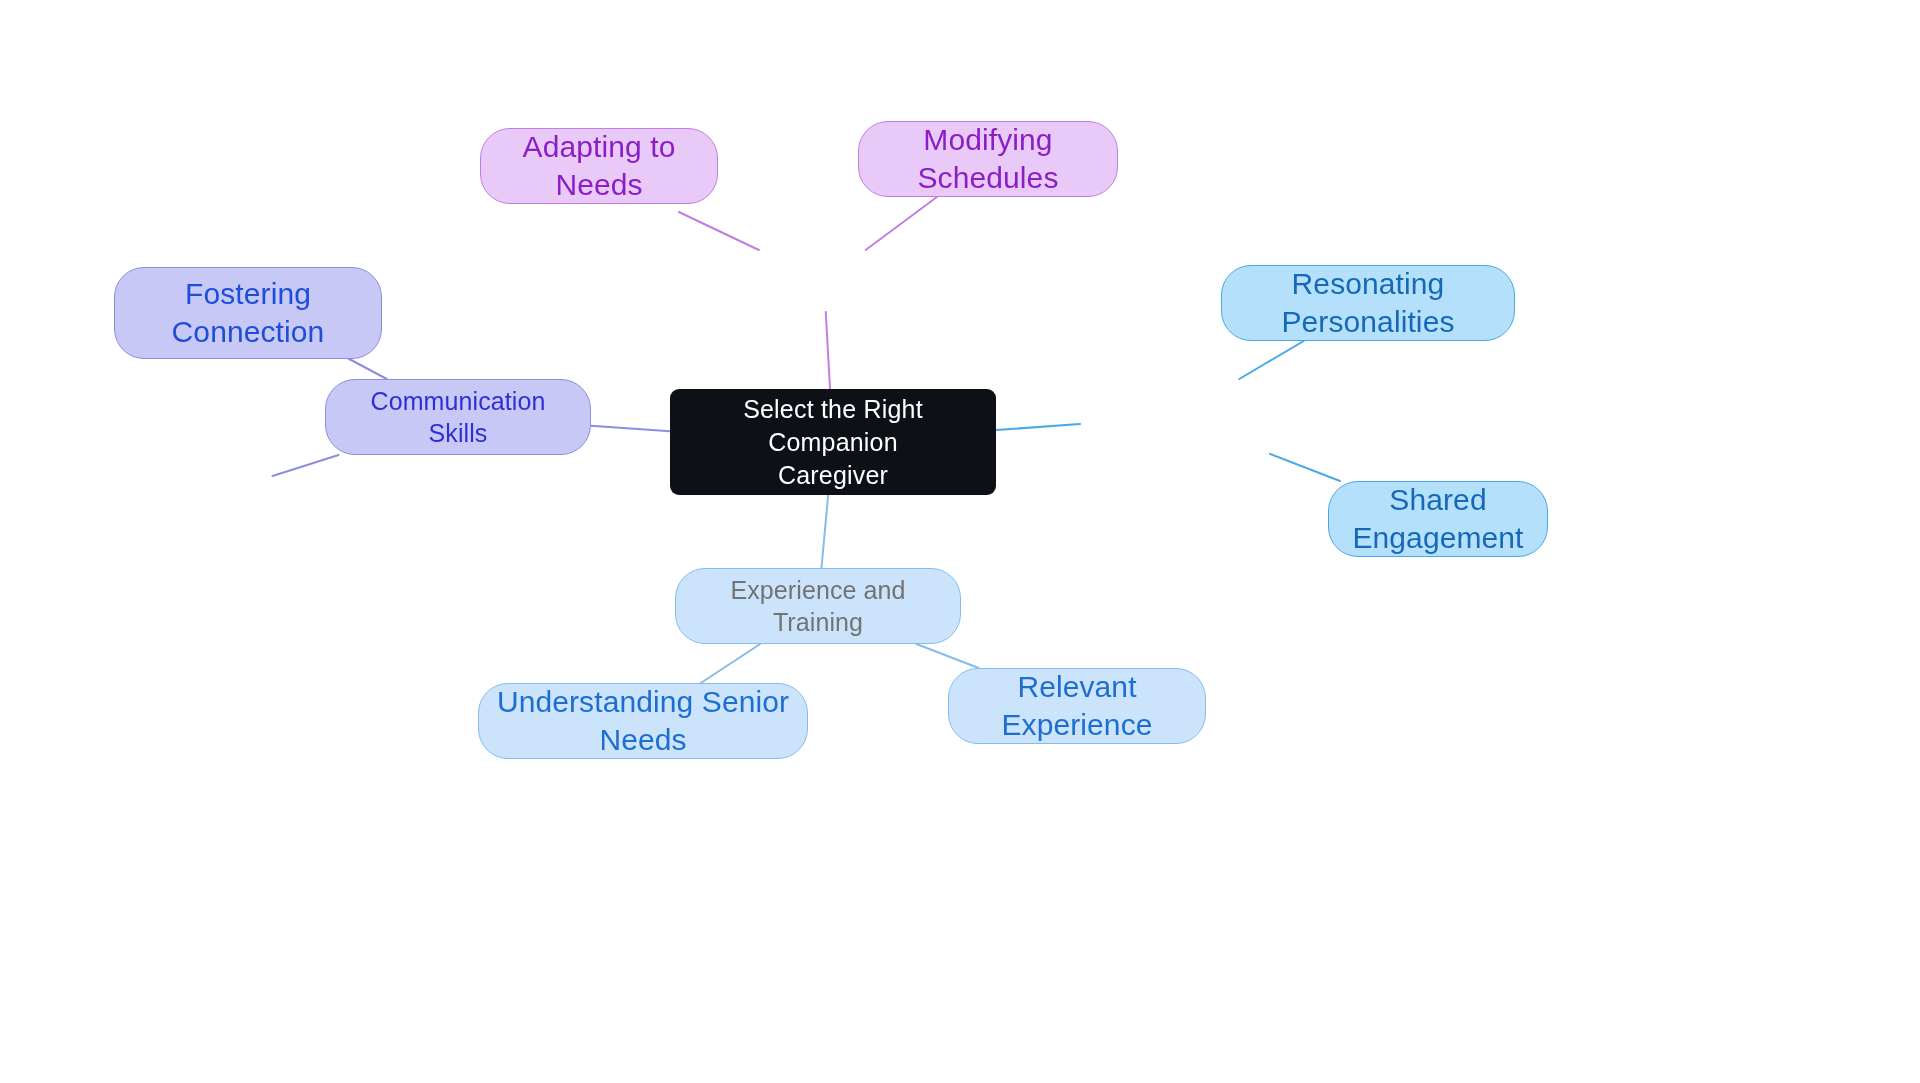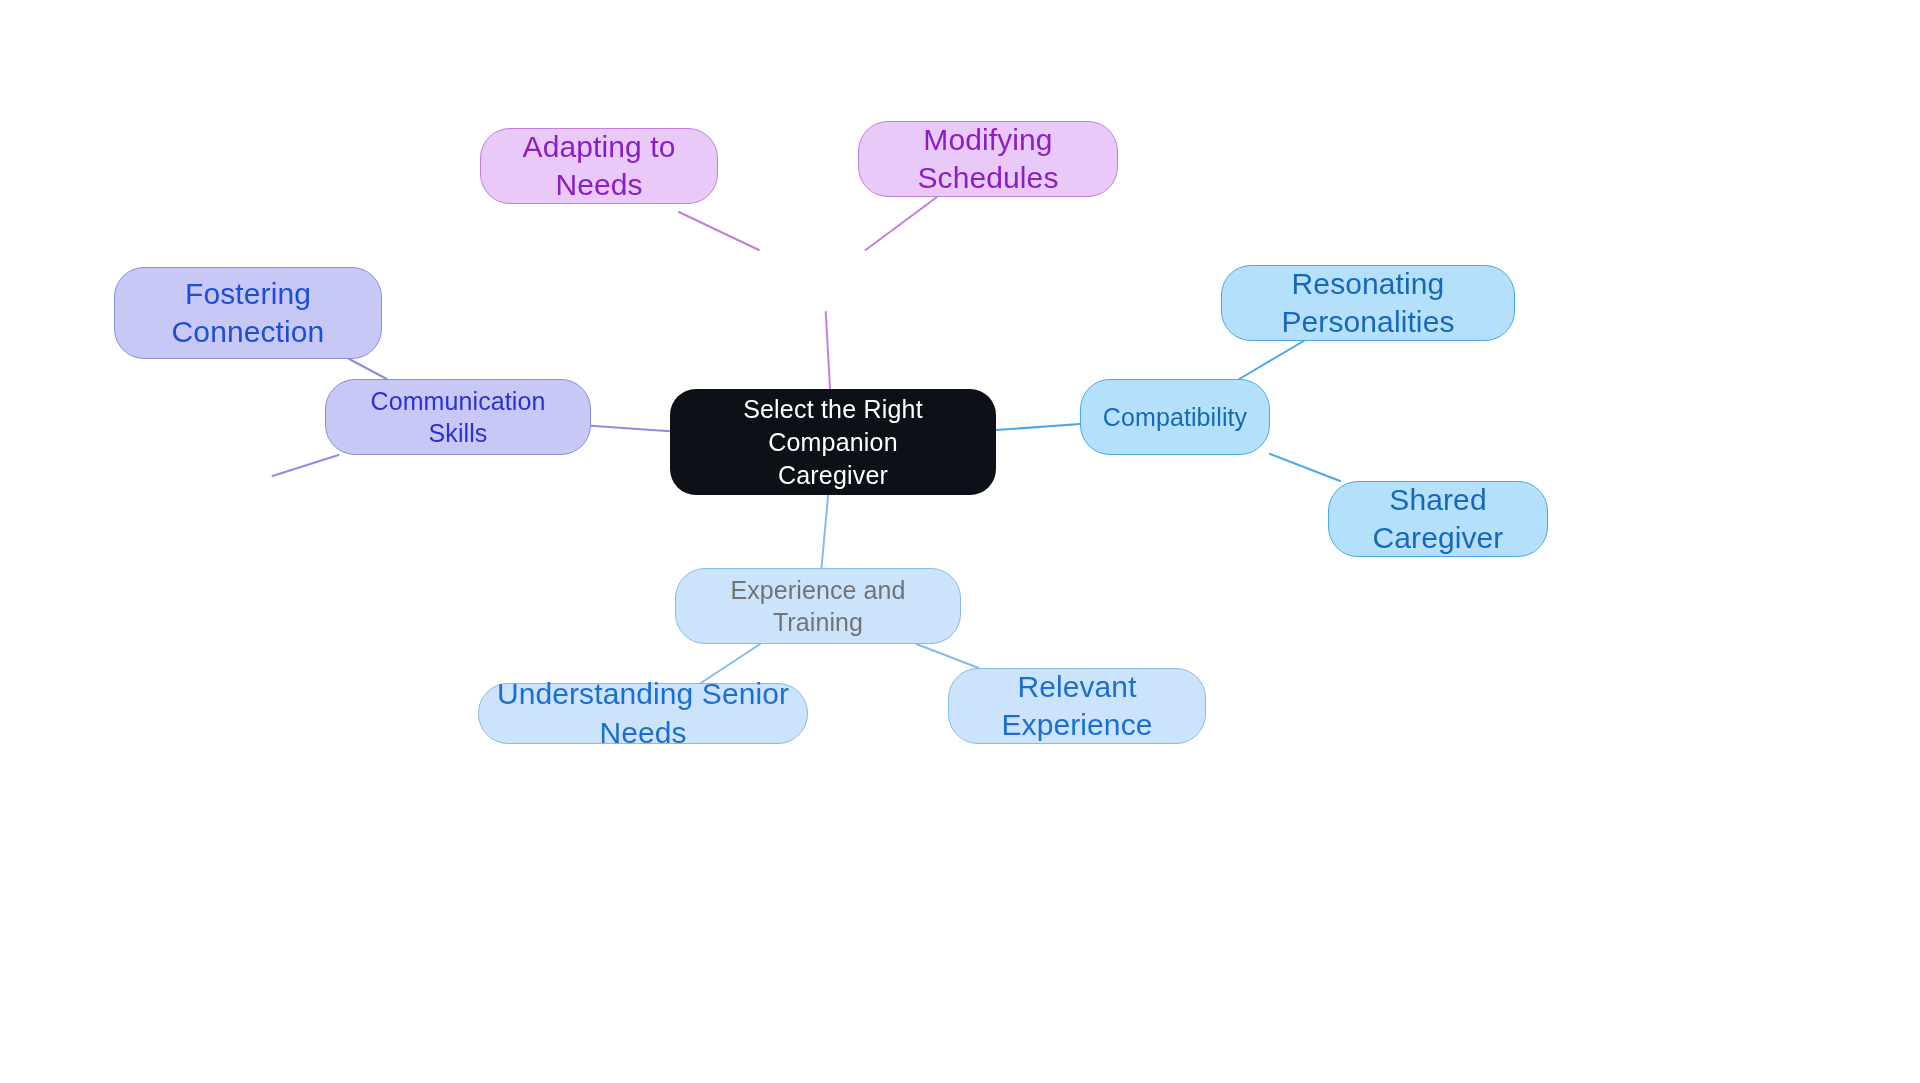--- a/index.html
+++ b/index.html
@@ -50,21 +50,21 @@
     border-radius: 30px;
     border-style: solid;
     border-width: 1.6px;
     line-height: 1.28;
     white-space: pre-line;
     padding: 0 14px;
     letter-spacing: 0.1px;
   }
 
   .node.root {
-    border-radius: 26px;
+    border-radius: 9px;
     border-width: 0;
     font-size: 25px;
     letter-spacing: 0.2px;
     line-height: 1.32;
     text-align: center;
   }
 
   .node.branch {
     font-size: 25px;
   }
@@ -91,20 +91,19 @@
       <line x1="760.1739130434783" y1="644" x2="700.8260869565217" y2="683" stroke="#86bce9" stroke-width="2" stroke-linecap="round"></line>
       <line x1="916.42" y1="644" x2="978.58" y2="668" stroke="#86bce9" stroke-width="2" stroke-linecap="round"></line>
     </svg>
   <div id="node-layer">
       <div class="node root" style="left: 670px; top: 389px; width: 326px; height: 106px; background: rgb(13, 17, 23); border-color: rgb(13, 17, 23); color: rgb(255, 255, 255);"><span>Select the Right Companion
 Caregiver</span></div>
       <div class="node leaf" style="left: 480px; top: 128px; width: 238px; height: 76px; background: rgb(232, 201, 247); border-color: rgb(192, 127, 224); color: rgb(139, 30, 199);"><span>Adapting to Needs</span></div>
       <div class="node leaf" style="left: 858px; top: 121px; width: 260px; height: 76px; background: rgb(232, 201, 247); border-color: rgb(192, 127, 224); color: rgb(139, 30, 199);"><span>Modifying Schedules</span></div>
       <div class="node branch" style="left: 325px; top: 379px; width: 266px; height: 76px; background: rgb(199, 200, 246); border-color: rgb(139, 142, 224); color: rgb(47, 47, 214);"><span>Communication Skills</span></div>
       <div class="node leaf" style="left: 114px; top: 267px; width: 268px; height: 92px; background: rgb(199, 200, 246); border-color: rgb(139, 142, 224); color: #1d4ed8;"><span>Fostering Connection</span></div>
-      <div class="node branch" style="left: 1080px; top: 379px; width: 190px; height: 76px; background: rgb(181, 224, 251); border-color: rgb(74, 168, 230); color: rgb(22, 105, 184);"><span>Compatibility</span></div>
       <div class="node leaf" style="left: 1221px; top: 265px; width: 294px; height: 76px; background: rgb(181, 224, 251); border-color: rgb(74, 168, 230); color: rgb(22, 105, 184);"><span>Resonating Personalities</span></div>
-      <div class="node leaf" style="left: 1328px; top: 481px; width: 220px; height: 76px; background: rgb(181, 224, 251); border-color: rgb(74, 168, 230); color: rgb(22, 105, 184);"><span>Shared Caregiver</span></div>
+      <div class="node leaf" style="left: 1328px; top: 481px; width: 220px; height: 76px; background: rgb(181, 224, 251); border-color: rgb(74, 168, 230); color: rgb(22, 105, 184);"><span>Shared Engagement</span></div>
       <div class="node branch" style="left: 675px; top: 568px; width: 286px; height: 76px; background: rgb(204, 228, 251); border-color: rgb(134, 188, 233); color: #737373;"><span>Experience and Training</span></div>
-      <div class="node leaf" style="left: 478px; top: 683px; width: 330px; height: 61px; background: rgb(204, 228, 251); border-color: rgb(134, 188, 233); color: rgb(28, 111, 208);"><span>Understanding Senior Needs</span></div>
+      <div class="node leaf" style="left: 478px; top: 683px; width: 330px; height: 76px; background: rgb(204, 228, 251); border-color: rgb(134, 188, 233); color: rgb(28, 111, 208);"><span>Understanding Senior Needs</span></div>
       <div class="node leaf" style="left: 948px; top: 668px; width: 258px; height: 76px; background: rgb(204, 228, 251); border-color: rgb(134, 188, 233); color: rgb(28, 111, 208);"><span>Relevant Experience</span></div>
     </div>
 </div>
 
 </body></html>

